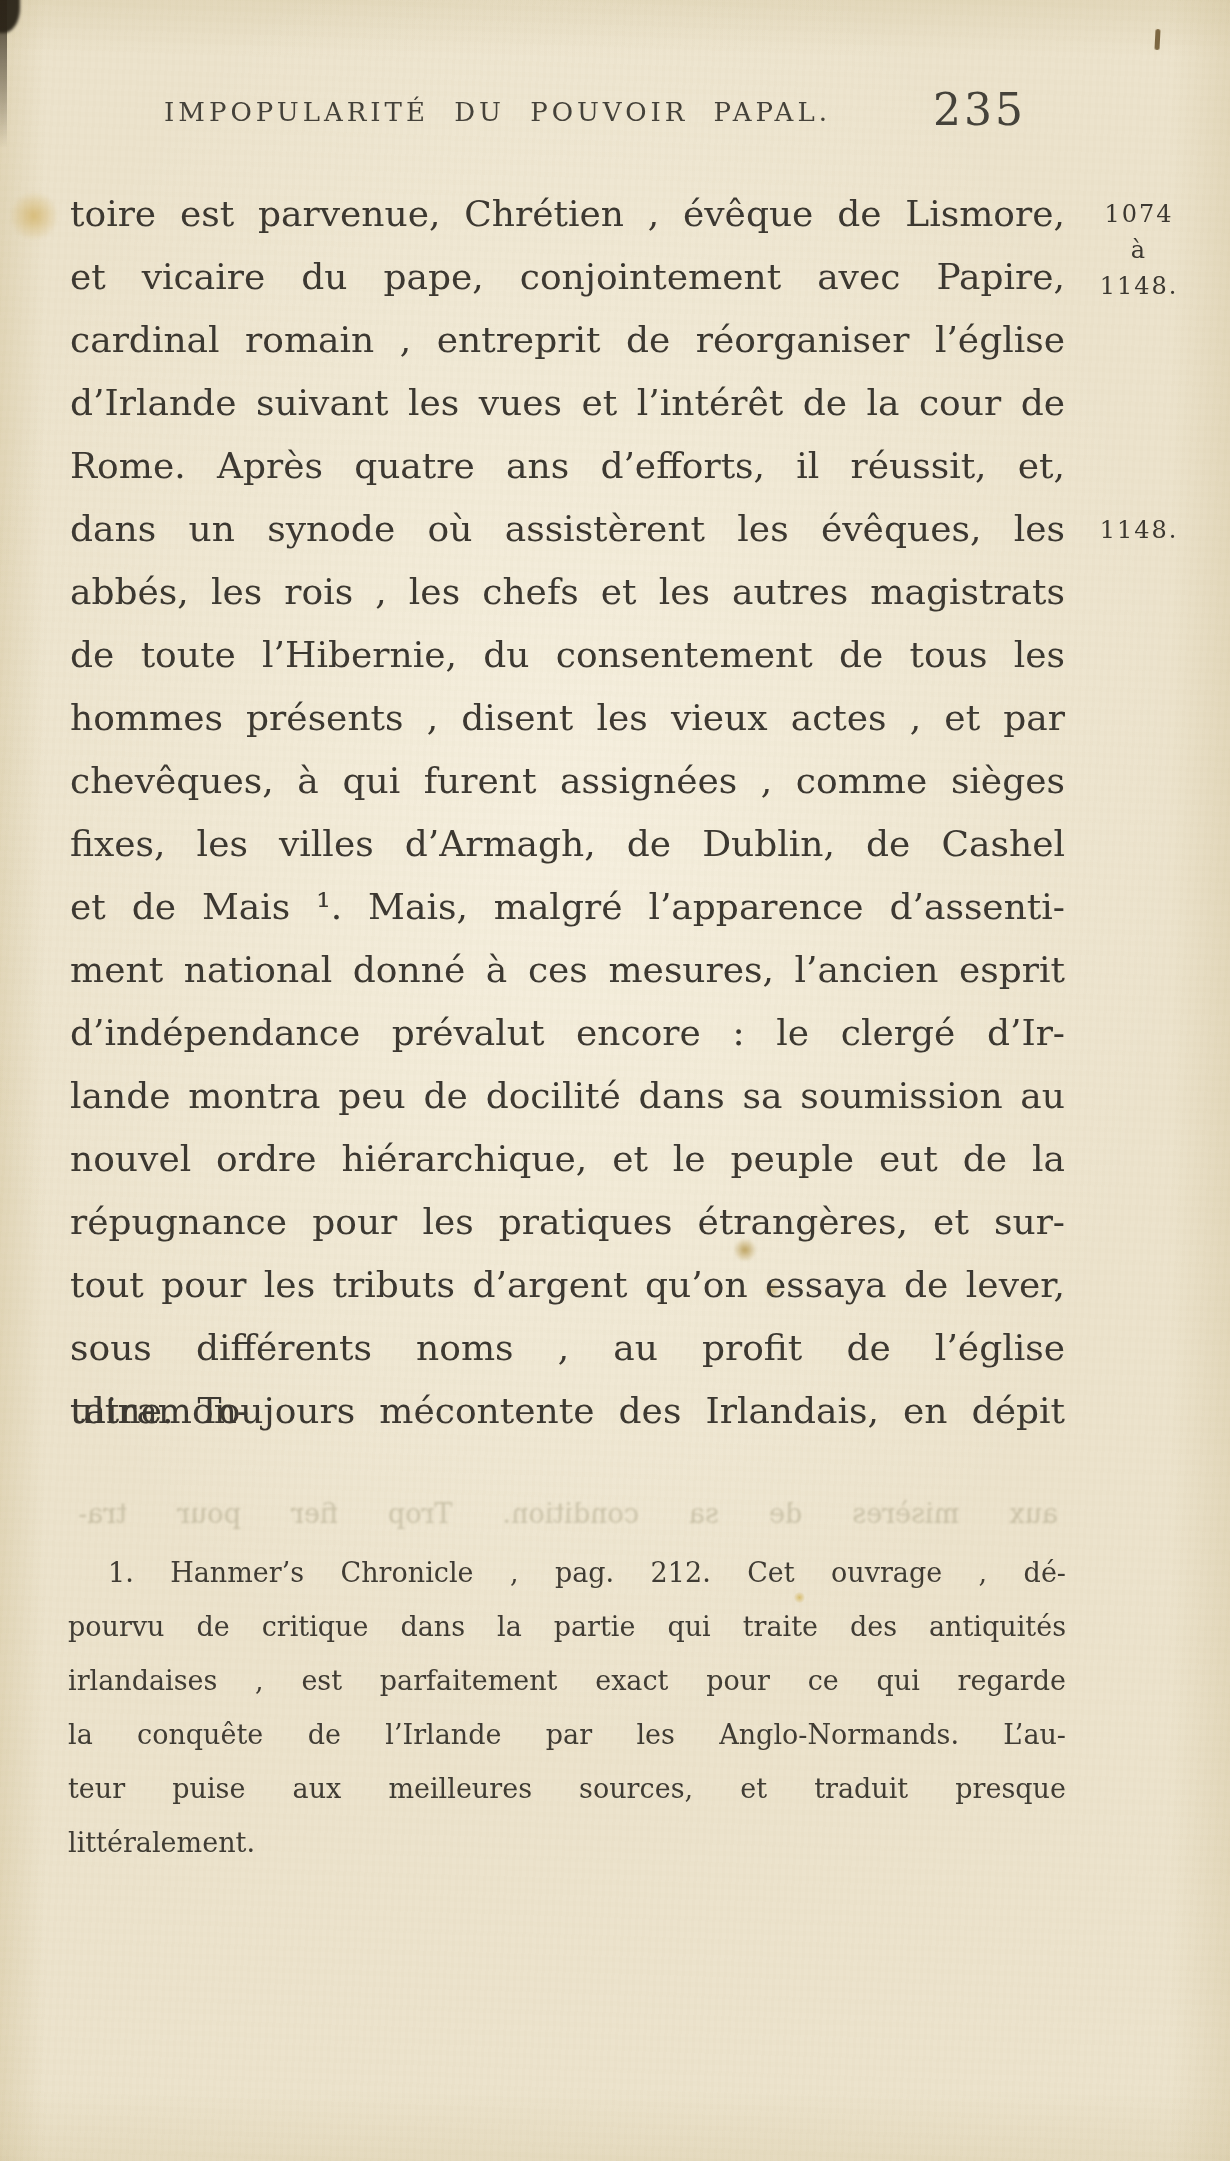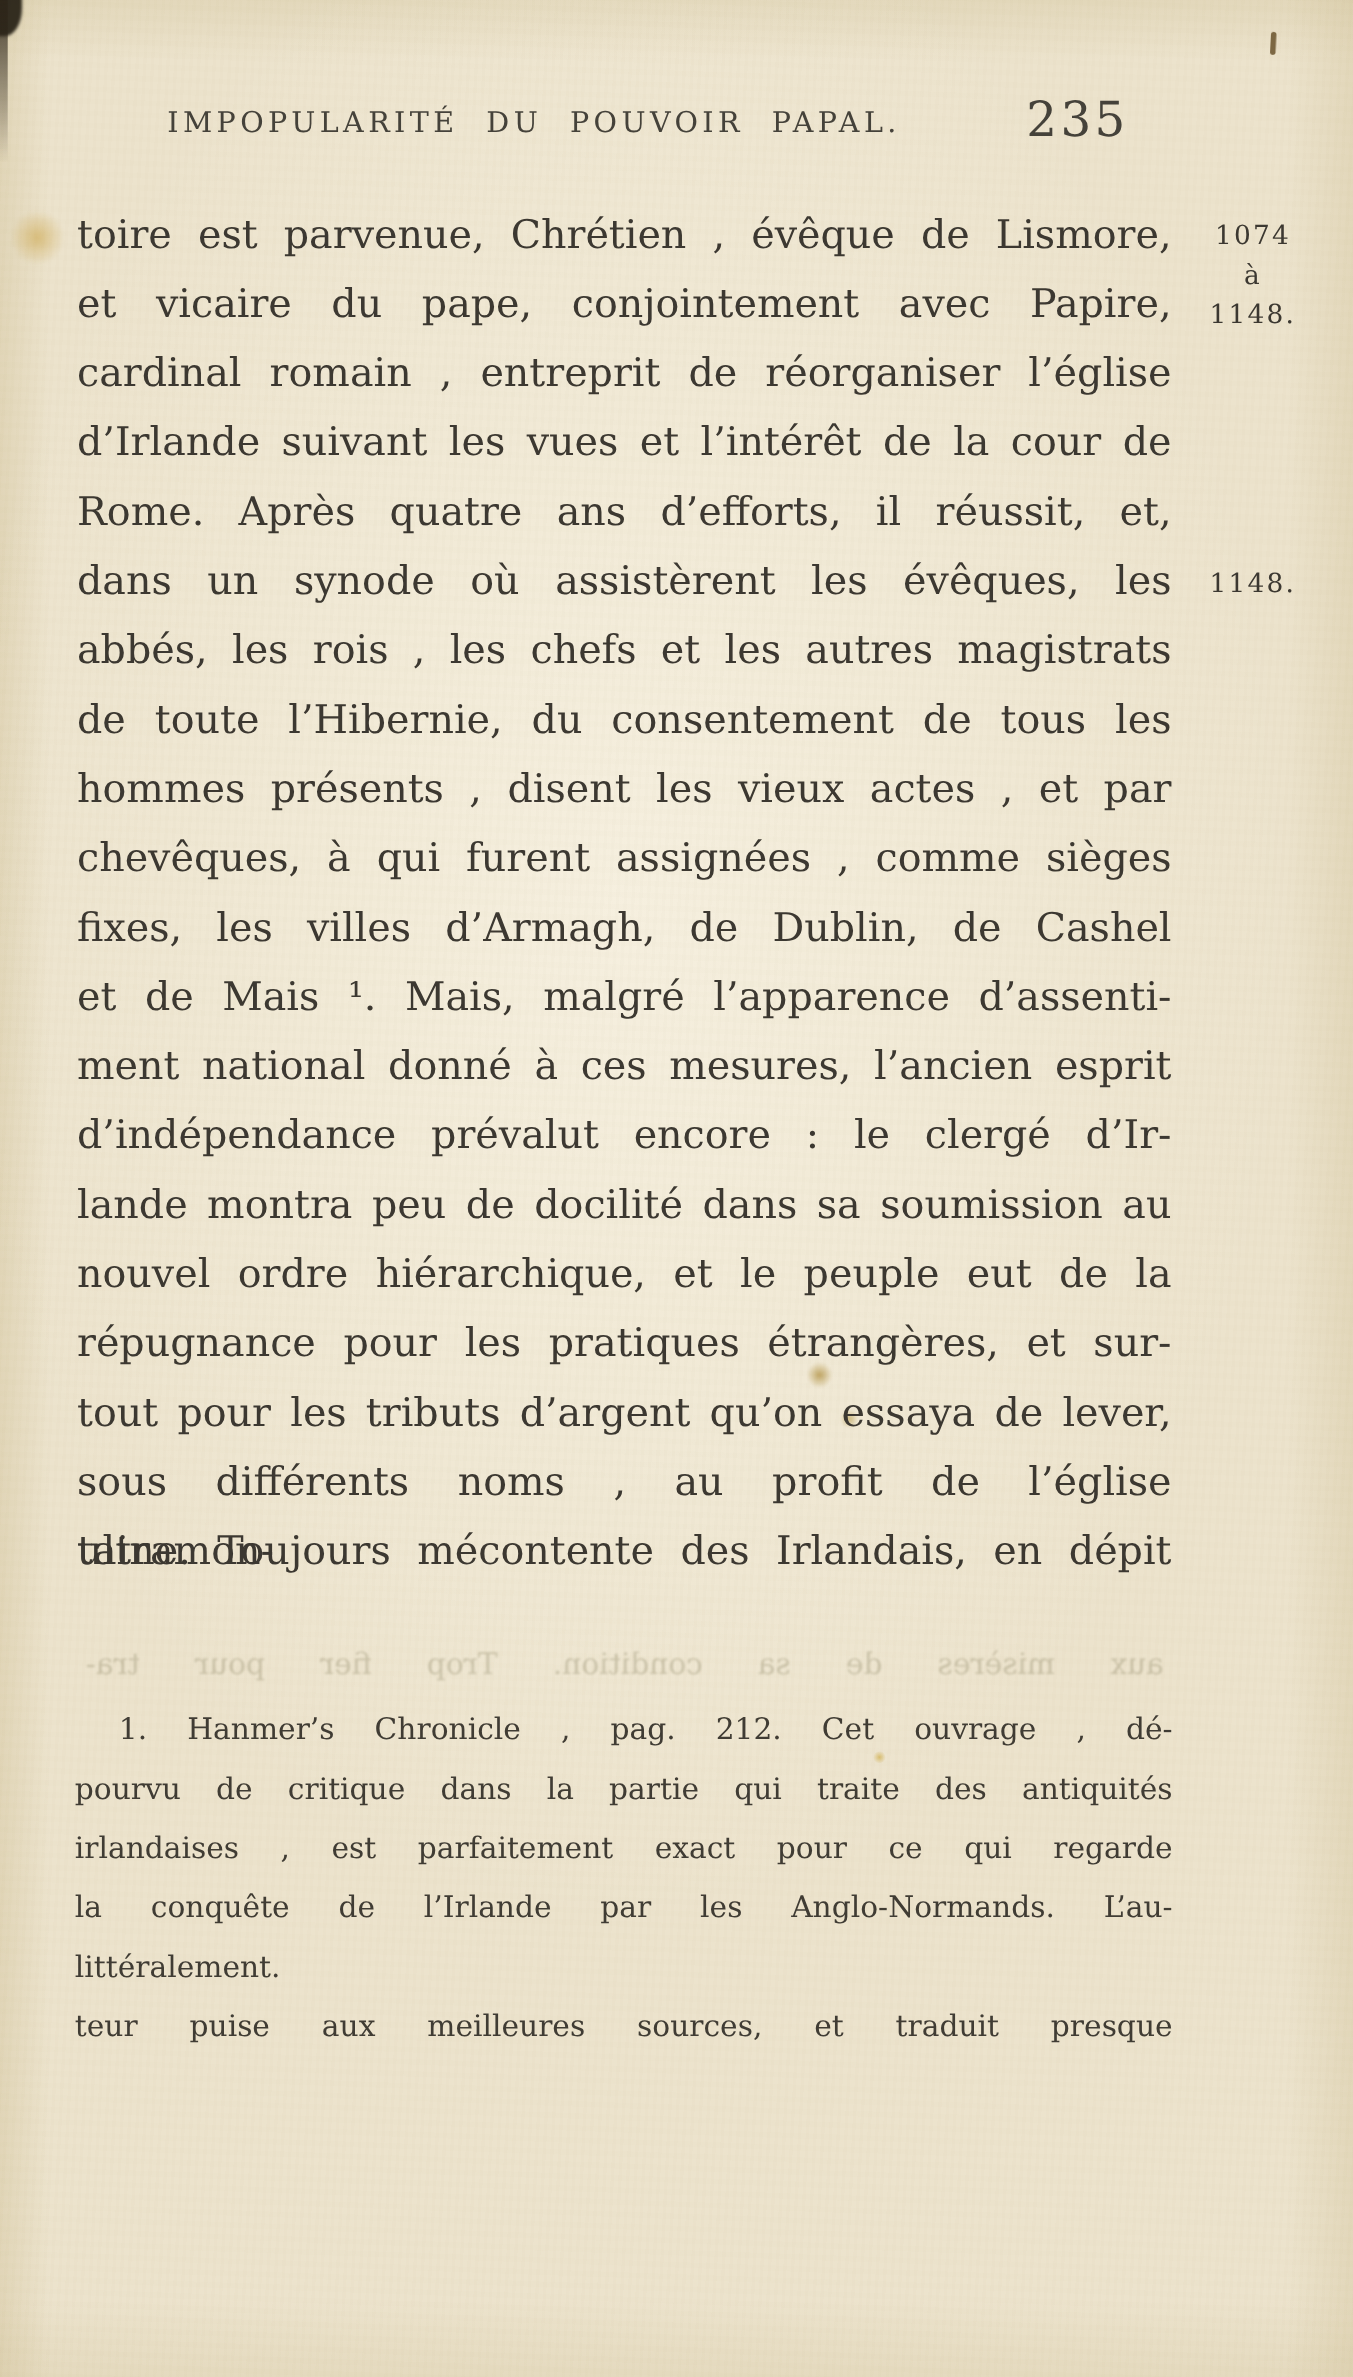--- a/index.html
+++ b/index.html
@@ -21,21 +21,21 @@
       linear-gradient(0deg, rgba(208,193,152,0.28), rgba(208,193,152,0) 70px);
   }
   .grain {
     position: absolute; inset: 0; pointer-events: none; opacity: 0.35;
     background-image:
       repeating-linear-gradient(93deg, rgba(190,175,135,0.06) 0 3px, rgba(255,252,240,0.05) 3px 7px),
       repeating-linear-gradient(2deg, rgba(190,175,135,0.05) 0 5px, rgba(255,252,240,0.04) 5px 11px);
   }
 
   .running-title {
-    position: absolute; left: 152px; top: 97px;
+    position: absolute; left: 164px; top: 97px;
     font-size: 26px; letter-spacing: 4px; word-spacing: 13px;
     color: #45423a; white-space: nowrap;
   }
   .page-number {
     position: absolute; left: 933px; top: 84px;
     font-size: 44px; letter-spacing: 3px; color: #45423a;
   }
 
   .body-text {
     position: absolute; left: 70px; top: 182px; width: 995px;
@@ -149,17 +149,17 @@
     <div>1148.</div>
   </div>
 
   <div class="bleed">aux misères de sa condition. Trop fier pour tra-</div>
 
   <div class="footnote">
     <div class="fline first">1. Hanmer’s Chronicle , pag. 212. Cet ouvrage , dé-</div>
     <div class="fline">pourvu de critique dans la partie qui traite des antiquités</div>
     <div class="fline">irlandaises , est parfaitement exact pour ce qui regarde</div>
     <div class="fline">la conquête de l’Irlande par les Anglo-Normands. L’au-</div>
+    <div class="fline">teur puise aux meilleures sources, et traduit presque</div>
     <div class="fline last">littéralement.</div>
-    <div class="fline">teur puise aux meilleures sources, et traduit presque</div>
   </div>
 
 </div>
 
 </body></html>

